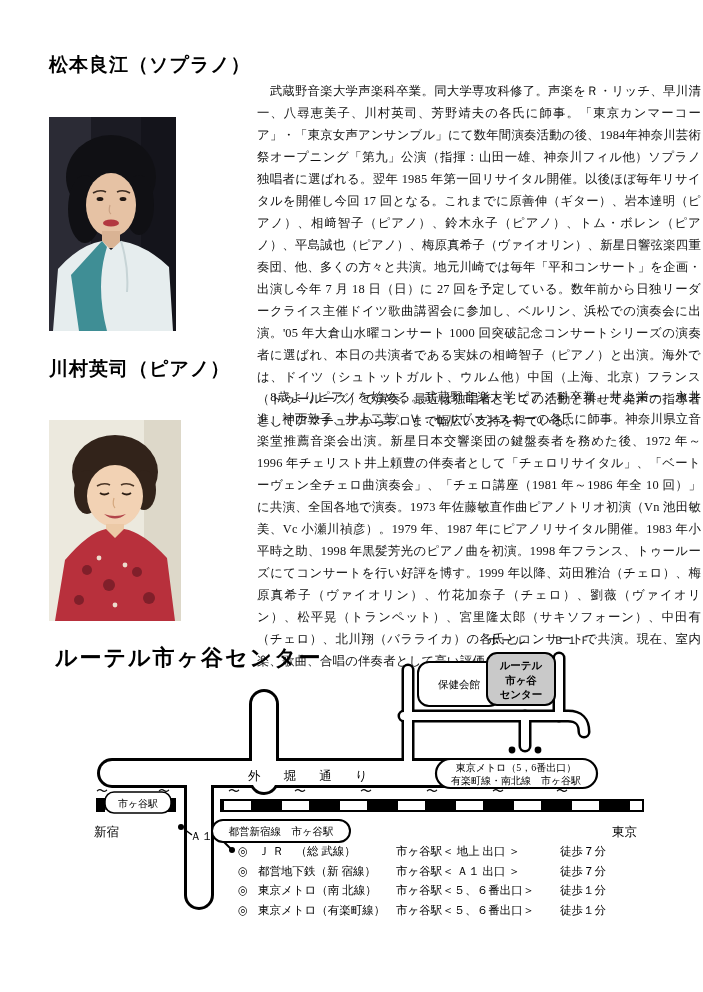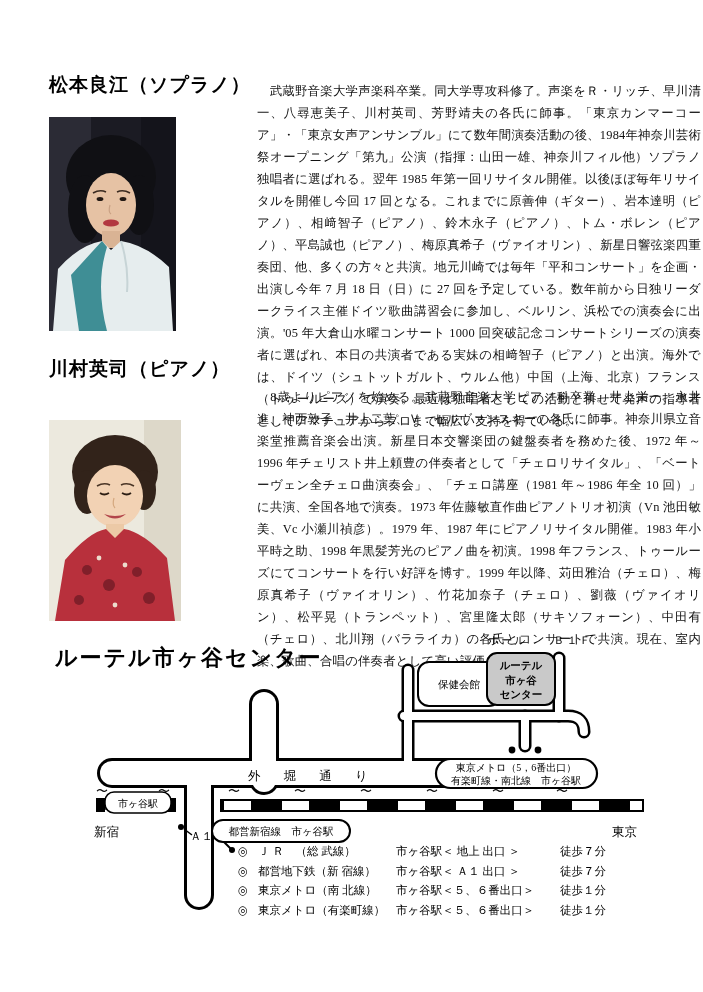--- a/index.html
+++ b/index.html
@@ -7,21 +7,21 @@
   .page {
     position:relative; width:703px; height:992px; margin:0 auto;
     background:#ffffff; overflow:hidden;
     font-family:"Liberation Serif","DejaVu Serif",serif; color:#1a1a1a;
   }
   .heading {
     position:absolute; left:49px;
     font-family:"Liberation Sans","DejaVu Sans",sans-serif;
     font-weight:bold; font-size:19px; letter-spacing:1px; color:#000;
   }
-  #heading-1 { top:52px;margin-top:20px; }
+  #heading-1 { top:52px; }
   #heading-2 { top:356px; }
   .photo { position:absolute; left:49px; display:block; }
   #photo-1 { top:117px; width:127px; height:214px; }
   #photo-2 { top:420px; width:132px; height:201px; }
   .bio {
     position:absolute; left:257px; width:444px;
     font-size:12.4px; line-height:22px; text-align:justify;
     color:#111; letter-spacing:0.2px;
   }
   #bio-1 { top:80px; }

